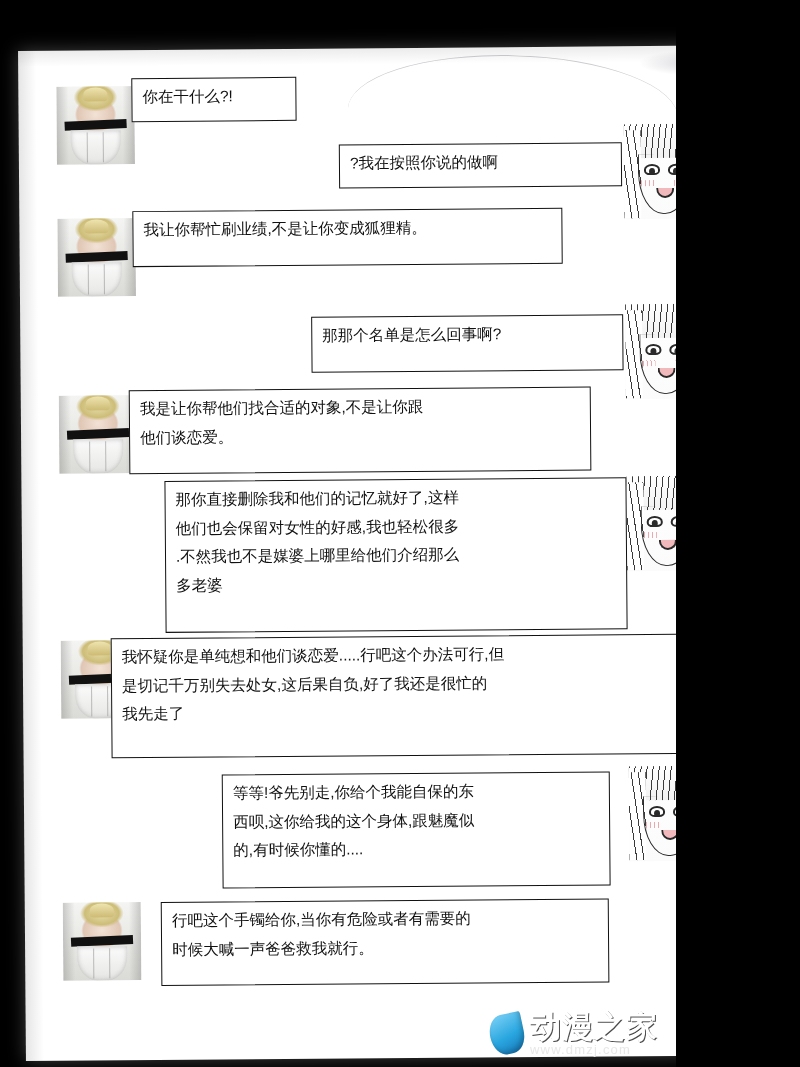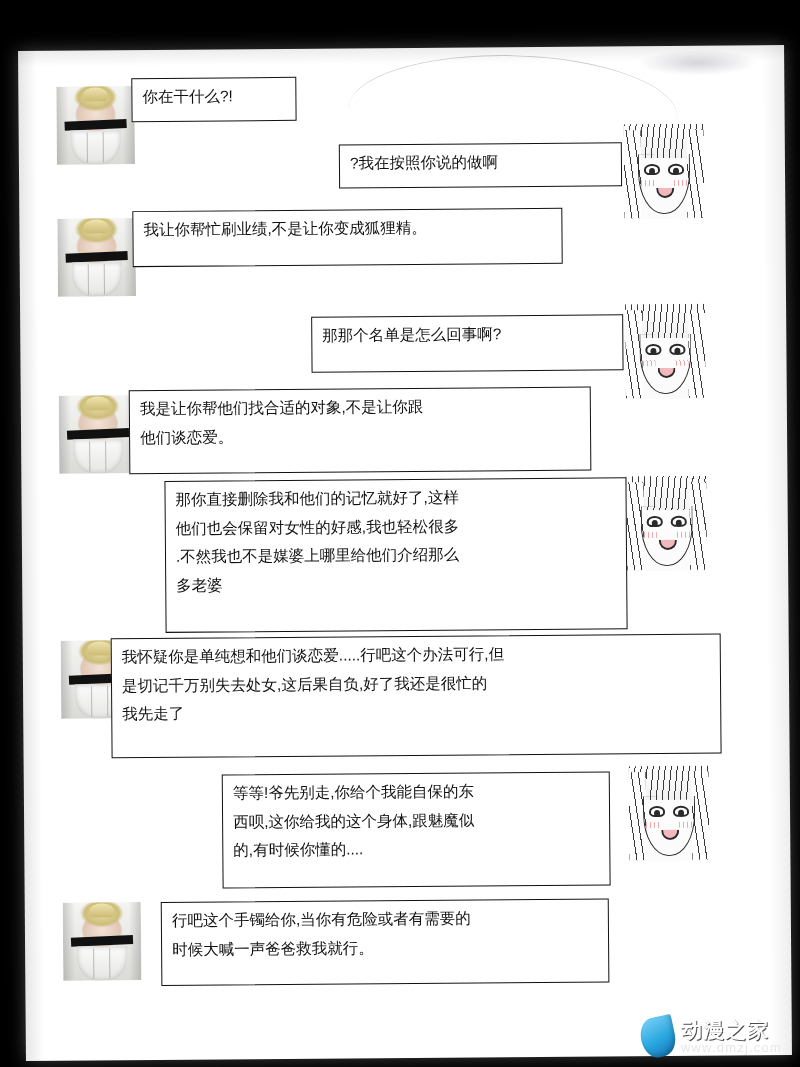--- a/index.html
+++ b/index.html
@@ -4,21 +4,21 @@
 <style>
   * { box-sizing: border-box; }
   html, body {
     margin: 0; padding: 0;
     width: 800px; height: 1067px;
     background: #000;
     font-family: "Liberation Sans", sans-serif;
   }
   #page {
     position: relative;
-    width: 800px; height: 1067px;
+    width: 676px; height: 1067px;
     background: #000;
     overflow: hidden;
   }
   
   #sheet {
     position: absolute;
     left: 22px; top: 48px;
     width: 766px; height: 1010px;
     background: #ffffff;
     transform: rotate(-0.45deg);
@@ -170,21 +170,21 @@
     width: 34px; height: 40px;
     background: linear-gradient(160deg,#7fd3f7 0%, #2aa7e0 55%, #1577b8 100%);
     border-radius: 50% 6% 50% 50% / 60% 12% 60% 60%;
     transform: rotate(-12deg);
     box-shadow: inset -2px -3px 5px rgba(0,0,0,0.22);
   }
   #watermark .wm-text {
     display: flex; flex-direction: column; line-height: 1.05;
   }
   #watermark .wm-main {
-    font-size: 21px; font-weight: bold; color: #ffffff;
+    font-size: 31px; font-weight: bold; color: #ffffff;
     letter-spacing: 1px;
     text-shadow: 1px 1px 0 #4b4b4b;
   }
   #watermark .wm-sub {
     font-size: 13px; color: #e8e8e8; letter-spacing: 1.2px;
     font-family: "Liberation Sans", sans-serif;
   }
 </style>
 </head>
 <body>

